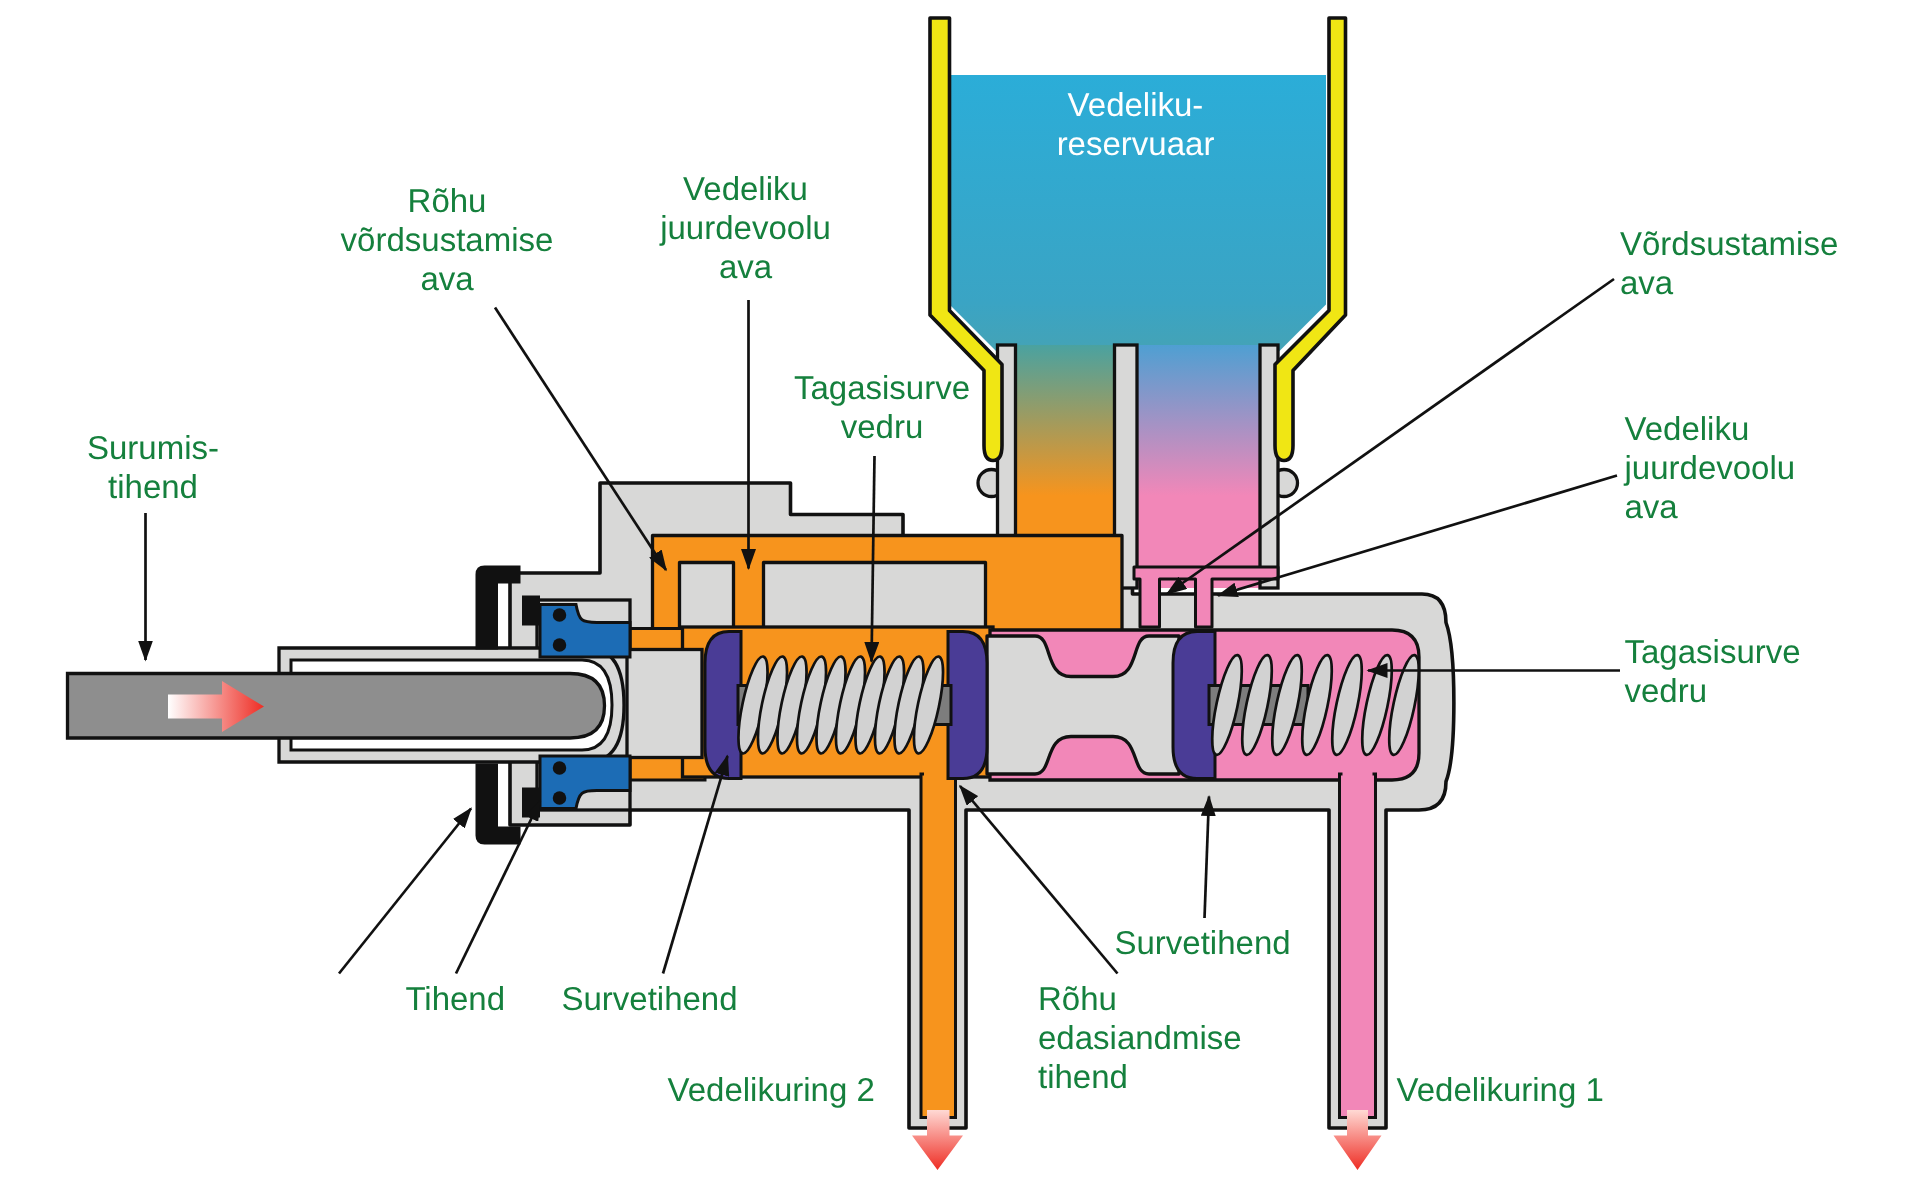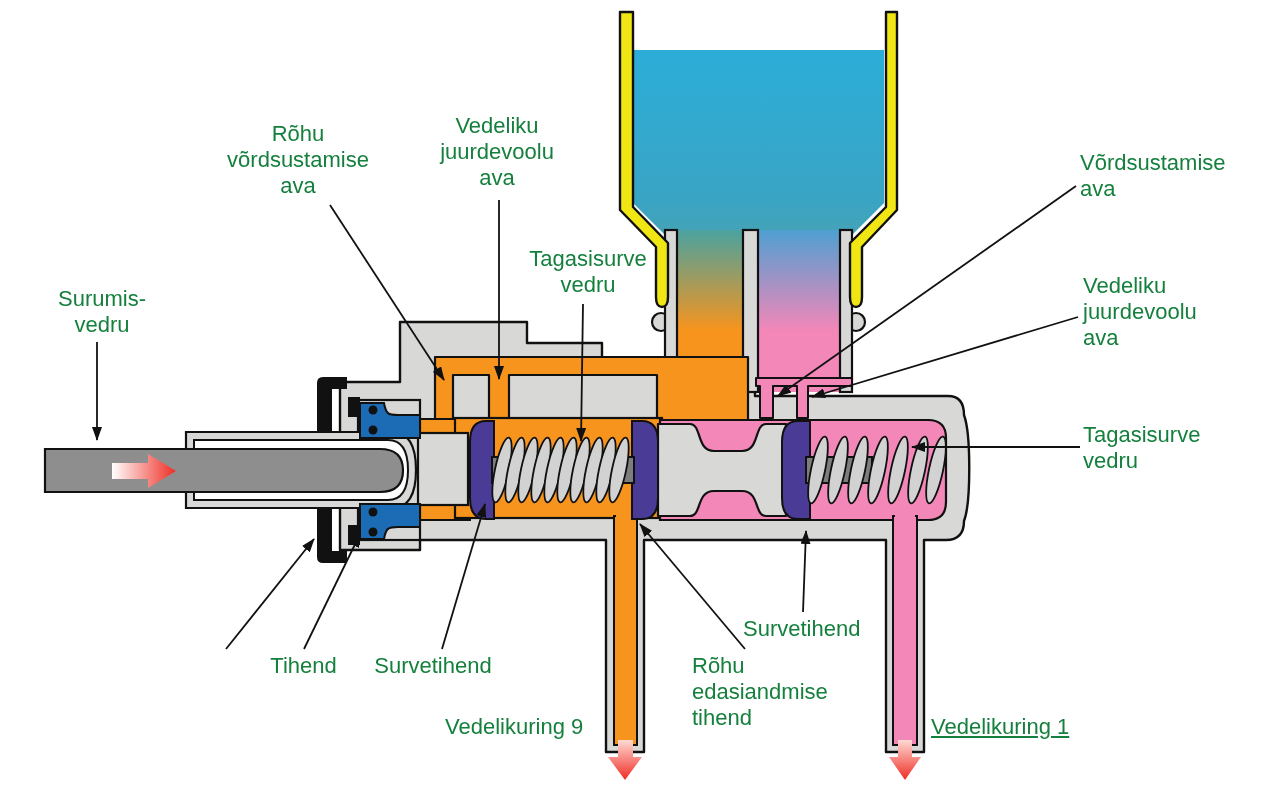--- a/index.html
+++ b/index.html
@@ -149,22 +149,24 @@
     <line x1="304" y1="649" x2="360" y2="534" marker-end="url(#ah)"></line>
     <line x1="442" y1="649" x2="485" y2="504" marker-end="url(#ah)"></line>
     <line x1="745" y1="649" x2="640" y2="524" marker-end="url(#ah)"></line>
     <line x1="803" y1="612" x2="806" y2="531" marker-end="url(#ah)"></line>
     <line x1="1076" y1="186" x2="778" y2="396" marker-end="url(#ah)"></line>
     <line x1="1078" y1="317" x2="812" y2="397" marker-end="url(#ah)"></line>
     <line x1="1080" y1="447" x2="912" y2="447" marker-end="url(#ah)"></line>
   </g>
 </svg>
 
+<div class="lbl c w" style="left:657px;top:57px;width:200px;">Vedeliku-
+reservuaar</div>
 <div class="lbl c" style="left:32px;top:286px;width:140px;">Surumis-
-vedru</div>
+tihend</div>
 <div class="lbl c" style="left:222px;top:121px;width:152px;">Rõhu
 võrdsustamise
 ava</div>
 <div class="lbl c" style="left:427px;top:113px;width:140px;">Vedeliku
 juurdevoolu
 ava</div>
 <div class="lbl c" style="left:518px;top:246px;width:140px;">Tagasisurve
 vedru</div>
 <div class="lbl" style="left:1080px;top:150px;width:180px;">Võrdsustamise
 ava</div>
@@ -172,16 +174,16 @@
 juurdevoolu
 ava</div>
 <div class="lbl" style="left:1083px;top:422px;width:160px;">Tagasisurve
 vedru</div>
 <div class="lbl c" style="left:246px;top:653px;width:115px;">Tihend</div>
 <div class="lbl c" style="left:363px;top:653px;width:140px;">Survetihend</div>
 <div class="lbl" style="left:692px;top:653px;width:175px;">Rõhu
 edasiandmise
 tihend</div>
 <div class="lbl" style="left:743px;top:616px;width:140px;">Survetihend</div>
-<div class="lbl" style="left:445px;top:714px;width:170px;">Vedelikuring 9</div>
-<div class="lbl" style="left:931px;top:714px;width:170px;text-decoration:underline;">Vedelikuring 1</div>
+<div class="lbl" style="left:445px;top:714px;width:170px;">Vedelikuring 2</div>
+<div class="lbl" style="left:931px;top:714px;width:170px;">Vedelikuring 1</div>
 
 </div>
 
 </body></html>

